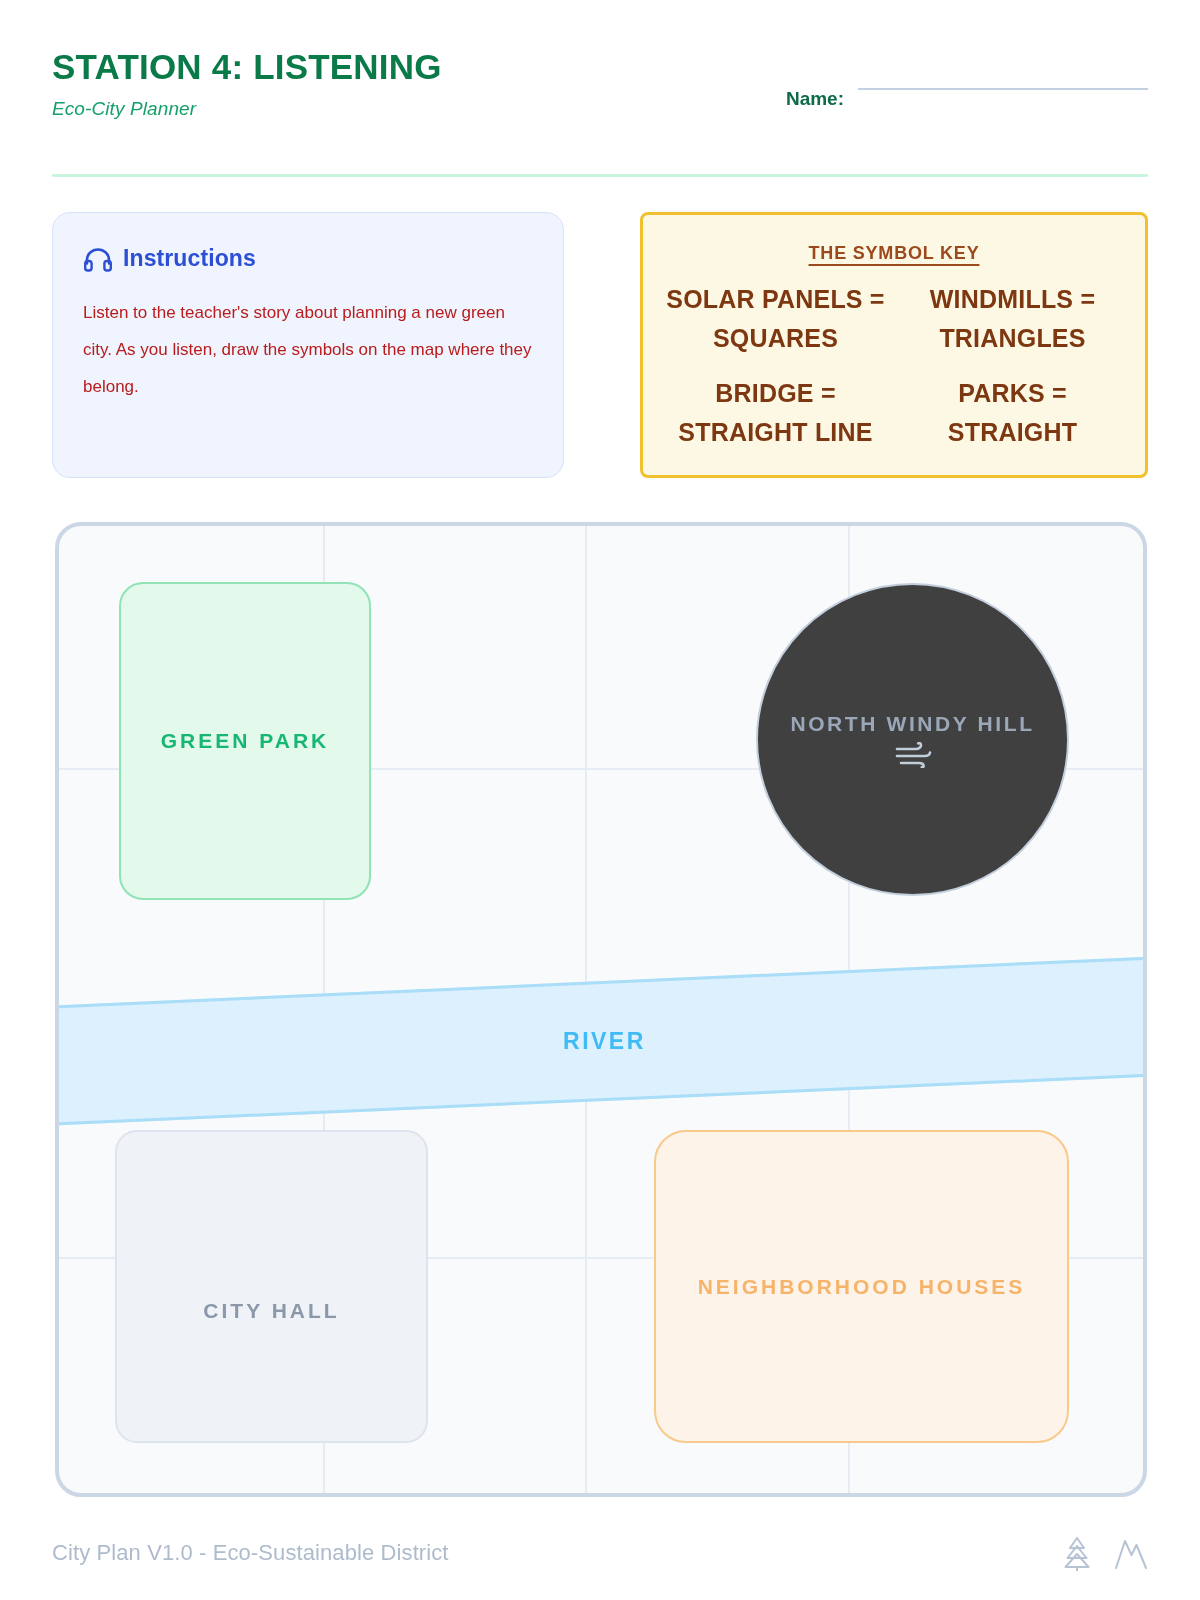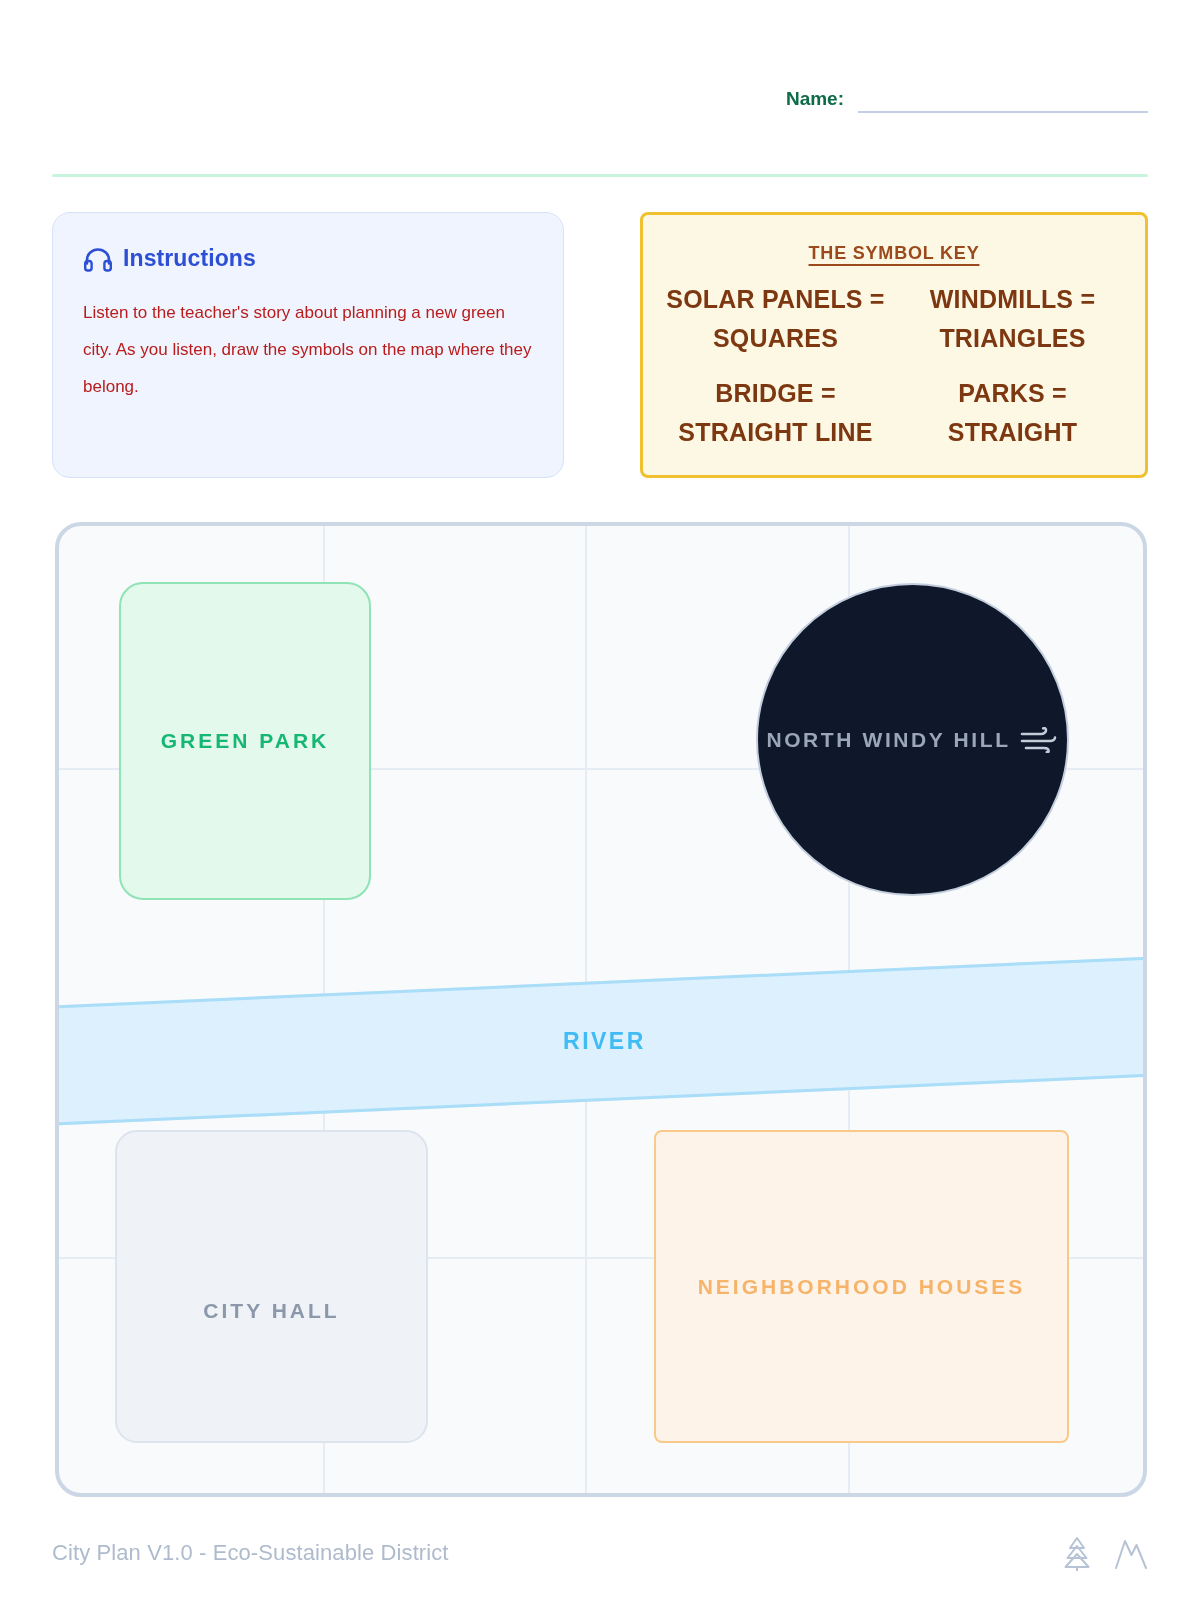--- a/index.html
+++ b/index.html
@@ -47,21 +47,21 @@
     color: #15a06a;
     margin-top: 10px;
     letter-spacing: 0.1px;
   }
 
   .name-block {
     position: absolute;
     right: 0;
     top: 42px;
     display: flex;
-    align-items: flex-end;
+    align-items: flex-start;
     gap: 14px;
   }
 
   .name-label {
     font-size: 19px;
     font-weight: 700;
     color: #0e6b47;
     white-space: nowrap;
     padding-bottom: 3px;
   }
@@ -243,24 +243,24 @@
     border: 2px solid #8fe3b5;
     border-radius: 24px;
   }
   .zone-park .zone-label { color: #16b673; }
 
   .zone-hill {
     left: 697px;
     top: 57px;
     width: 313px;
     height: 313px;
-    background: #0f172a;
+    background: #404040;
     border: 2px solid #c3cedd;
     border-radius: 50%;
-    flex-direction: row;
+    flex-direction: column;
     gap: 6px;
   }
   .zone-hill .zone-label { color: #9aa7b8; font-weight: 600; letter-spacing: 2.6px; }
   .wind-icon { width: 42px; height: 26px; display: block; }
 
   .zone-hall {
     left: 56px;
     top: 604px;
     width: 313px;
     height: 313px;
@@ -270,21 +270,21 @@
   }
   .zone-hall .zone-label { color: #8b98aa; margin-top: 48px; }
 
   .zone-houses {
     left: 595px;
     top: 604px;
     width: 415px;
     height: 313px;
     background: #fef3e8;
     border: 2px solid #f9c98a;
-    border-radius: 8px;
+    border-radius: 32px;
   }
   .zone-houses .zone-label { color: #f5b46a; }
 
   
   .footer {
     position: absolute;
     left: 52px;
     top: 1530px;
     width: 1096px;
     height: 46px;
@@ -301,20 +301,24 @@
 
   .footer-icons { display: flex; align-items: center; gap: 20px; }
   .footer-icon { width: 34px; height: 36px; display: block; }
 </style>
 </head>
 <body>
 
 <div class="page">
 
   <div class="header">
+    <div class="title-block">
+      <div class="worksheet-title">STATION 4: LISTENING</div>
+      <div class="worksheet-subtitle">Eco-City Planner</div>
+    </div>
     <div class="name-block">
       <span class="name-label">Name:</span>
       <span class="name-line"></span>
     </div>
   </div>
   <div class="header-divider"></div>
 
   <div class="cards-row">
 
     <div class="instructions-card">

